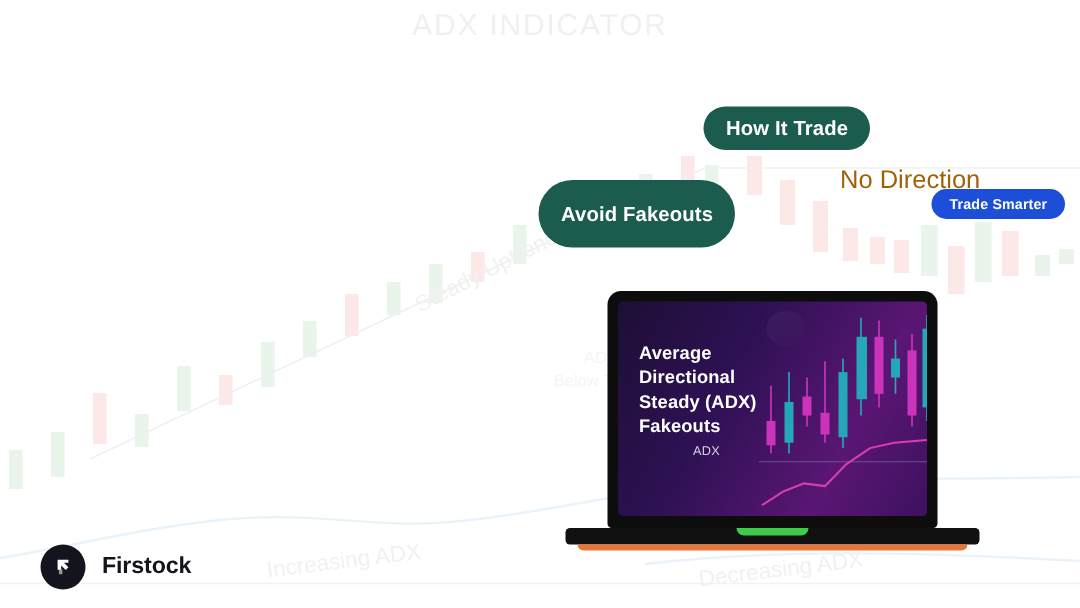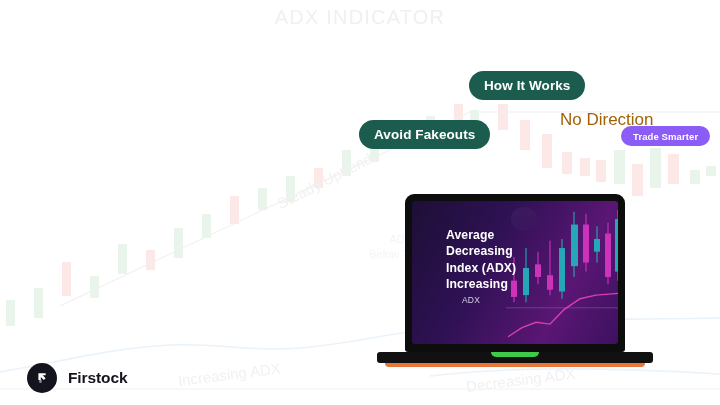--- a/index.html
+++ b/index.html
@@ -56,25 +56,25 @@
     color:#ffffff;
     border-radius:999px;
     font-weight:700;
     display:flex;
     align-items:center;
     justify-content:center;
     z-index:6;
     letter-spacing:.1px;
   }
   #pill-measure { left:40px; top:158px; height:30px; padding:0 20px; font-size:13px; }
-  #pill-avoid   { left:359px; top:120px; height:29px; padding:0 15px; font-size:13.5px; }
+  #pill-avoid   { left:359px; top:120px; height:45px; padding:0 15px; font-size:13.5px; }
   #pill-how     { left:469px; top:71px;  height:29px; padding:0 15px; font-size:13.5px; }
   #pill-trade {
     left:621px; top:126px; height:20px; padding:0 12px; font-size:9.5px;
-    background:#8b5cf6; color:#ffffff;
+    background:#1d4ed8; color:#ffffff;
   }
 
   
   #headline {
     position:absolute; left:38px; top:214px; z-index:6;
     font-size:25.5px; font-weight:900; color:#0c0c12;
     line-height:46px; letter-spacing:-.3px;
   }
   #headline .ln { display:block; }
 
@@ -94,21 +94,21 @@
   }
   #screen {
     width:100%; height:100%; border-radius:3px; overflow:hidden; position:relative;
     background:linear-gradient(118deg,#1d0f35 0%,#2e1154 36%,#5a1674 72%,#3d1160 100%);
   }
   #screen-title {
     position:absolute; left:14px; top:26px;
     color:#ffffff; font-size:12.2px; font-weight:800; line-height:16.4px;
     letter-spacing:.1px; z-index:3;
   }
-  #screen-title .ln { display:block;margin-left:20px; }
+  #screen-title .ln { display:block; }
   #screen-chart { position:absolute; right:0; top:0; width:112px; height:100%; z-index:2; }
   #adx-label {
     position:absolute; left:50px; bottom:39px; color:#d6cfe4; font-size:8.5px; z-index:4;
     letter-spacing:.2px;
   }
   #base {
     position:absolute; left:0; bottom:8px; width:276px; height:11px;
     background:#111111; border-radius:3px;
   }
   #base-strip {
@@ -176,21 +176,21 @@
   </div>
 
   <div class="wm" id="wm-title">ADX INDICATOR</div>
   <div class="wm" id="wm-nodirection">No Direction</div>
   <div class="wm" id="wm-steady">Steady Uptrend</div>
   <div class="wm" id="wm-increasing">Increasing ADX</div>
   <div class="wm" id="wm-decreasing">Decreasing ADX</div>
   <div class="wm" id="wm-behind">ADX Below Tr</div>
 
   <div class="pill" id="pill-how">
-    <span>How It Works</span>
+    <span>How It Trade</span>
   </div>
   <div class="pill" id="pill-avoid">
     <span>Avoid Fakeouts</span>
   </div>
   <div class="pill" id="pill-trade">
     <span>Trade Smarter</span>
   </div>
 
   <div id="headline">
   </div>
@@ -258,23 +258,23 @@
                 <line x1="112" y1="10" x2="112" y2="88" stroke="#25a7b8" stroke-width="1.1"></line>
                <rect x="109" y="20" width="6" height="58" fill="#25a7b8"></rect>
               </g>
           </g>
           <line x1="0" y1="118" x2="112" y2="118" stroke="#7a6a9c" stroke-width="0.8" opacity="0.7"></line>
           <path d="M2 150 L16 140 L30 134 L44 136 L58 120 L74 108 L90 104 L112 102" fill="none" stroke="#d63fb0" stroke-width="1.5"></path>
         </svg>
 
         <div id="screen-title">
           <span class="ln">Average</span>
-          <span class="ln">Decreasing</span>
-          <span class="ln">Index (ADX)</span>
-          <span class="ln">Increasing</span>
+          <span class="ln">Directional</span>
+          <span class="ln">Steady (ADX)</span>
+          <span class="ln">Fakeouts</span>
         </div>
 
         <div id="adx-label">ADX</div>
       </div>
     </div>
     <div id="notch"></div>
     <div id="base"></div>
     <div id="base-strip"></div>
   </div>
 

